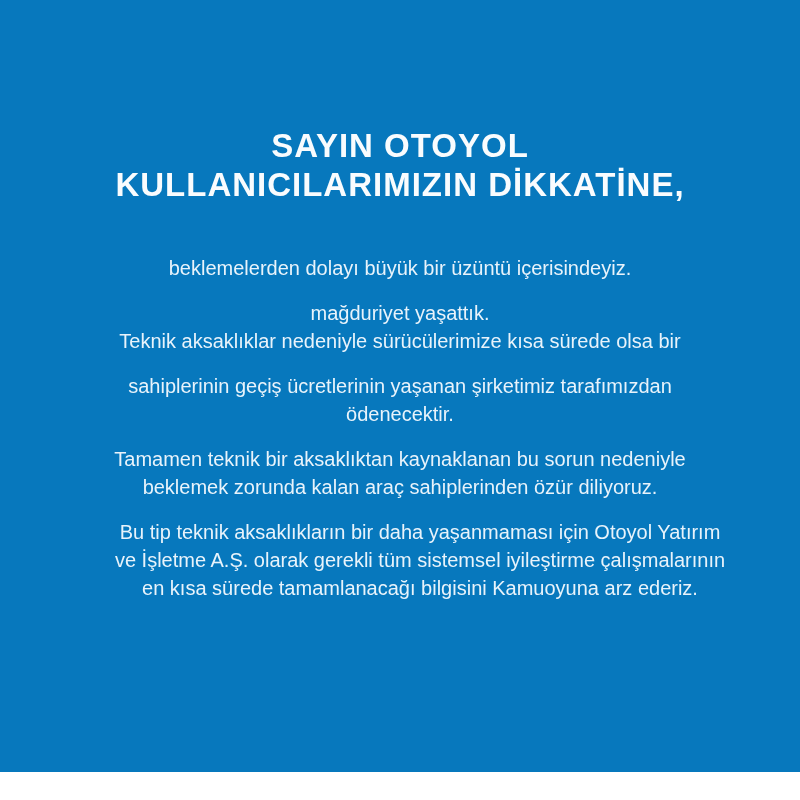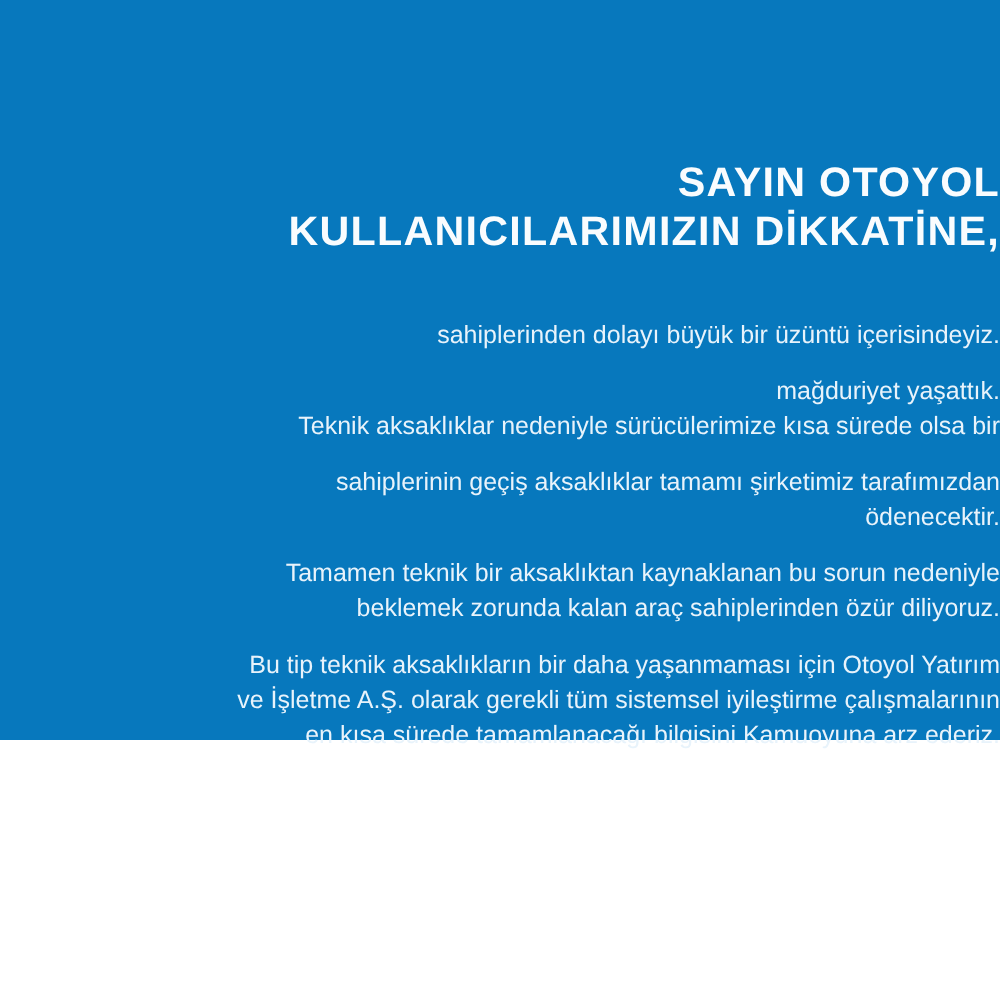--- a/index.html
+++ b/index.html
@@ -10,23 +10,23 @@
   }
   * { margin: 0; padding: 0; box-sizing: border-box; }
   html, body {
     width: 800px;
     height: 800px;
     overflow: hidden;
     font-family: "Liberation Sans", "DejaVu Sans", sans-serif;
   }
   .card {
     width: 800px;
-    height: 592px;
+    height: 772px;
     background: var(--bg-color);
-    text-align: right;
+    text-align: center;
     padding-top: 126px;
   }
   .title {
     font-weight: bold;
     font-size: 33px;
     line-height: 39px;
     letter-spacing: 1px;
     color: var(--title-color);
     margin: 0 0 50px 0;
   }
@@ -47,30 +47,30 @@
 <div class="card">
 
   <h1 class="title">
     <span class="title-line">SAYIN OTOYOL</span>
     <span class="title-line">KULLANICILARIMIZIN DİKKATİNE,</span>
   </h1>
 
   <div class="body-block">
 
     <p class="para">
-      <span class="line">sahiplerinden dolayı büyük bir üzüntü içerisindeyiz.</span>
+      <span class="line">beklemelerden dolayı büyük bir üzüntü içerisindeyiz.</span>
     </p>
 
     <p class="para">
       <span class="line">mağduriyet yaşattık.</span>
       <span class="line">Teknik aksaklıklar nedeniyle sürücülerimize kısa sürede olsa bir</span>
     </p>
 
     <p class="para">
-      <span class="line">sahiplerinin geçiş aksaklıklar tamamı şirketimiz tarafımızdan</span>
+      <span class="line">sahiplerinin geçiş ücretlerinin yaşanan şirketimiz tarafımızdan</span>
       <span class="line">ödenecektir.</span>
     </p>
 
     <p class="para">
       <span class="line">Tamamen teknik bir aksaklıktan kaynaklanan bu sorun nedeniyle</span>
       <span class="line">beklemek zorunda kalan araç sahiplerinden özür diliyoruz.</span>
     </p>
 
     <p class="para">
       <span class="line">Bu tip teknik aksaklıkların bir daha yaşanmaması için Otoyol Yatırım</span>

